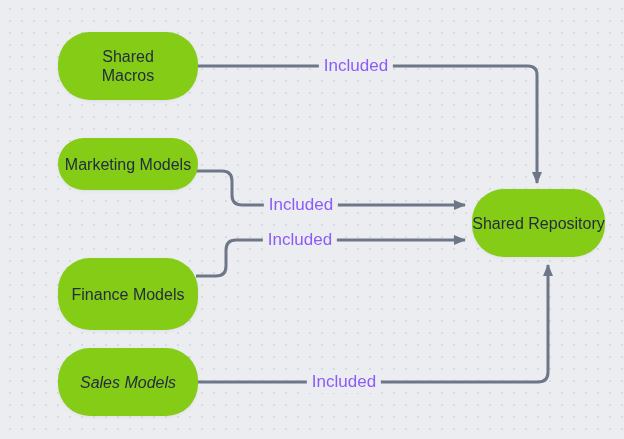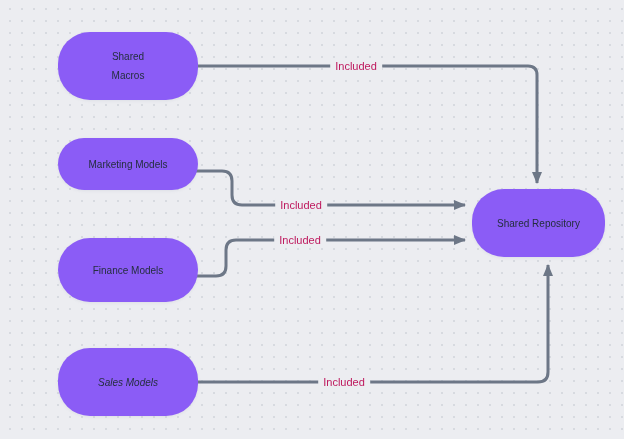--- a/index.html
+++ b/index.html
@@ -25,47 +25,47 @@
     height: 439px;
     pointer-events: none;
   }
   .edge-layer path.edge {
     fill: none;
     stroke: #6D7787;
     stroke-width: 3;
   }
   .node {
     position: absolute;
-    background: #8b5cf6;
+    background: #84cc16;
     border-radius: 32px;
     display: flex;
     flex-direction: column;
     align-items: center;
     justify-content: center;
     text-align: center;
     color: #242E3E;
-    font-size: 10px;
+    font-size: 16px;
     font-weight: 500;
     line-height: 19px;
     box-shadow: 0 1px 3px rgba(140, 150, 168, 0.14);
   }
   .node span { display: block; }
   .node-shared-models   { left: 58px;  top: 32px;  width: 140px; height: 68px; }
   .node-marketing       { left: 58px;  top: 138px; width: 140px; height: 52px; }
-  .node-finance         { left: 58px;  top: 238px; width: 140px; height: 64px; }
+  .node-finance         { left: 58px;  top: 258px; width: 140px; height: 72px; }
   .node-sales           { left: 58px;  top: 348px; width: 140px; height: 68px; font-style: italic; }
   .node-repository      { left: 472px; top: 189px; width: 133px; height: 68px; align-items: center; }
   .edge-label {
     position: absolute;
     transform: translate(-50%, -50%);
     background: #ECEDF1;
     padding: 1px 5px;
-    font-size: 11px;
+    font-size: 17px;
     font-weight: 500;
-    color: #be185d;
+    color: #8b5cf6;
     white-space: nowrap;
     text-align: center;
   }
   .edge-label-1 { left: 356px; top: 66px;  }
   .edge-label-2 { left: 301px; top: 205px; }
   .edge-label-3 { left: 300px; top: 240px; }
   .edge-label-4 { left: 344px; top: 382px; }
 </style>
 </head>
 <body>

